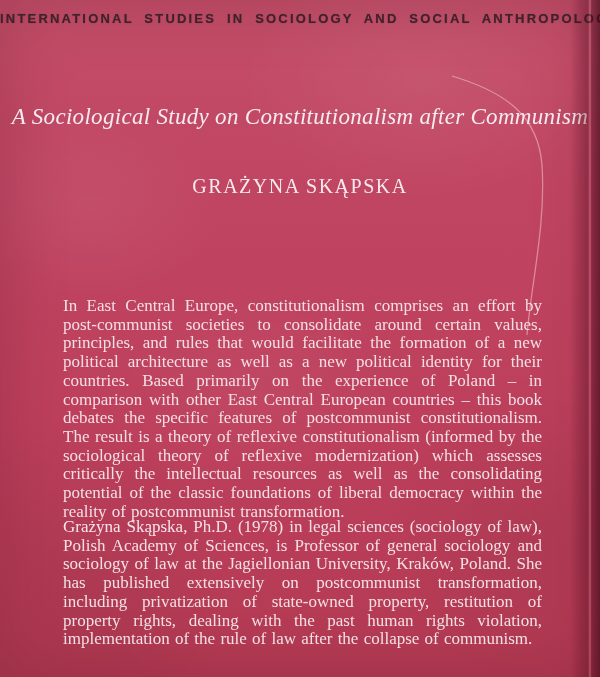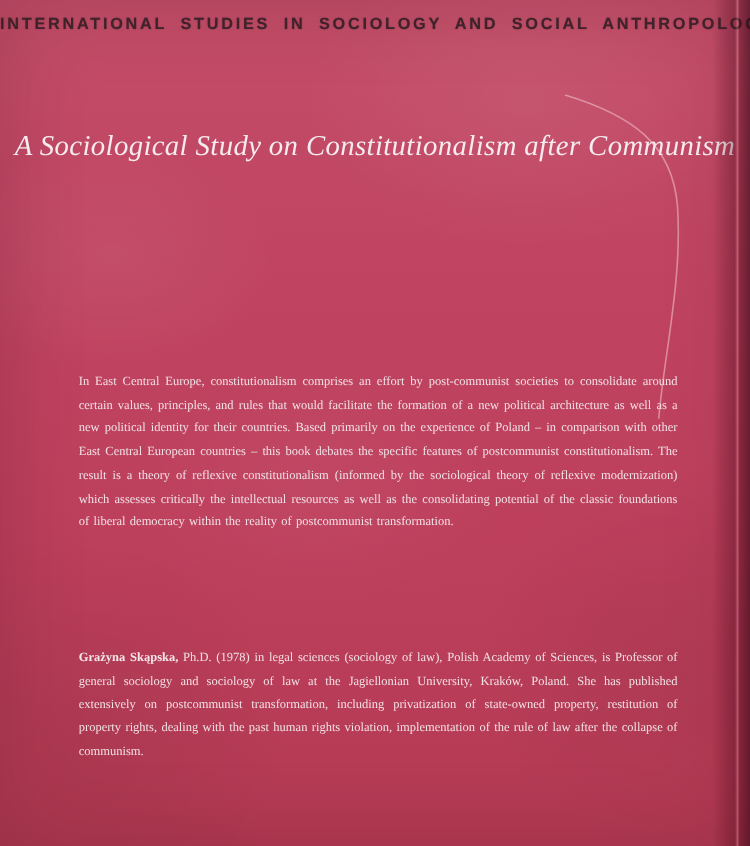--- a/index.html
+++ b/index.html
@@ -71,28 +71,28 @@
     font-size: 20px;
     color: #f5e9ec;
     letter-spacing: 1.5px;
   }
   .blurb, .bio {
     position: absolute;
     left: 63px;
     width: 479px;
     margin: 0;
     text-align: justify;
-    font-size: 10px;
+    font-size: 17px;
     line-height: 18.7px;
     color: #f2e0e5;
     word-spacing: 1px;
   }
   .blurb { top: 297px; }
   .bio   { top: 518px; }
-  .bio strong { font-weight: bold; color: #f6e6ea; }
+  .bio strong { font-weight: normal; color: #f6e6ea; }
   .edge-shadow {
     position: absolute;
     top: 0;
     right: 0;
     bottom: 0;
     width: 30px;
     background: linear-gradient(90deg,
       rgba(60,5,22,0) 0%,
       rgba(70,8,26,0.22) 35%,
       rgba(70,8,26,0.34) 60%,
@@ -111,20 +111,21 @@
 </head>
 <body>
 
 <div class="cover">
 
   <div class="series">INTERNATIONAL STUDIES IN SOCIOLOGY AND SOCIAL ANTHROPOLOGY</div>
 
 
   <h2 class="subtitle">A Sociological Study on Constitutionalism after Communism</h2>
 
+  <div class="author">GRAŻYNA SKĄPSKA</div>
 
   <p class="blurb">In East Central Europe, constitutionalism comprises an effort by post-communist societies to consolidate around certain values, principles, and rules that would facilitate the formation of a new political architecture as well as a new political identity for their countries. Based primarily on the experience of Poland – in comparison with other East Central European countries – this book debates the specific features of postcommunist constitutionalism. The result is a theory of reflexive constitutionalism (informed by the sociological theory of reflexive modernization) which assesses critically the intellectual resources as well as the consolidating potential of the classic foundations of liberal democracy within the reality of postcommunist transformation.</p>
 
   <p class="bio"><strong>Grażyna Skąpska,</strong><span> Ph.D. (1978) in legal sciences (sociology of law), Polish Academy of Sciences, is Professor of general sociology and sociology of law at the Jagiellonian University, Kraków, Poland. She has published extensively on postcommunist transformation, including privatization of state-owned property, restitution of property rights, dealing with the past human rights violation, implementation of the rule of law after the collapse of communism.</span></p>
 
   <svg class="scratch" width="600" height="677" viewBox="0 0 600 677">
     <path d="M 452 76 C 505 92, 538 115, 542 165 C 546 225, 531 285, 527 335" fill="none" stroke="rgba(255,225,230,0.45)" stroke-width="1.3"></path>
   </svg>
 
   <div class="edge-shadow"></div>

